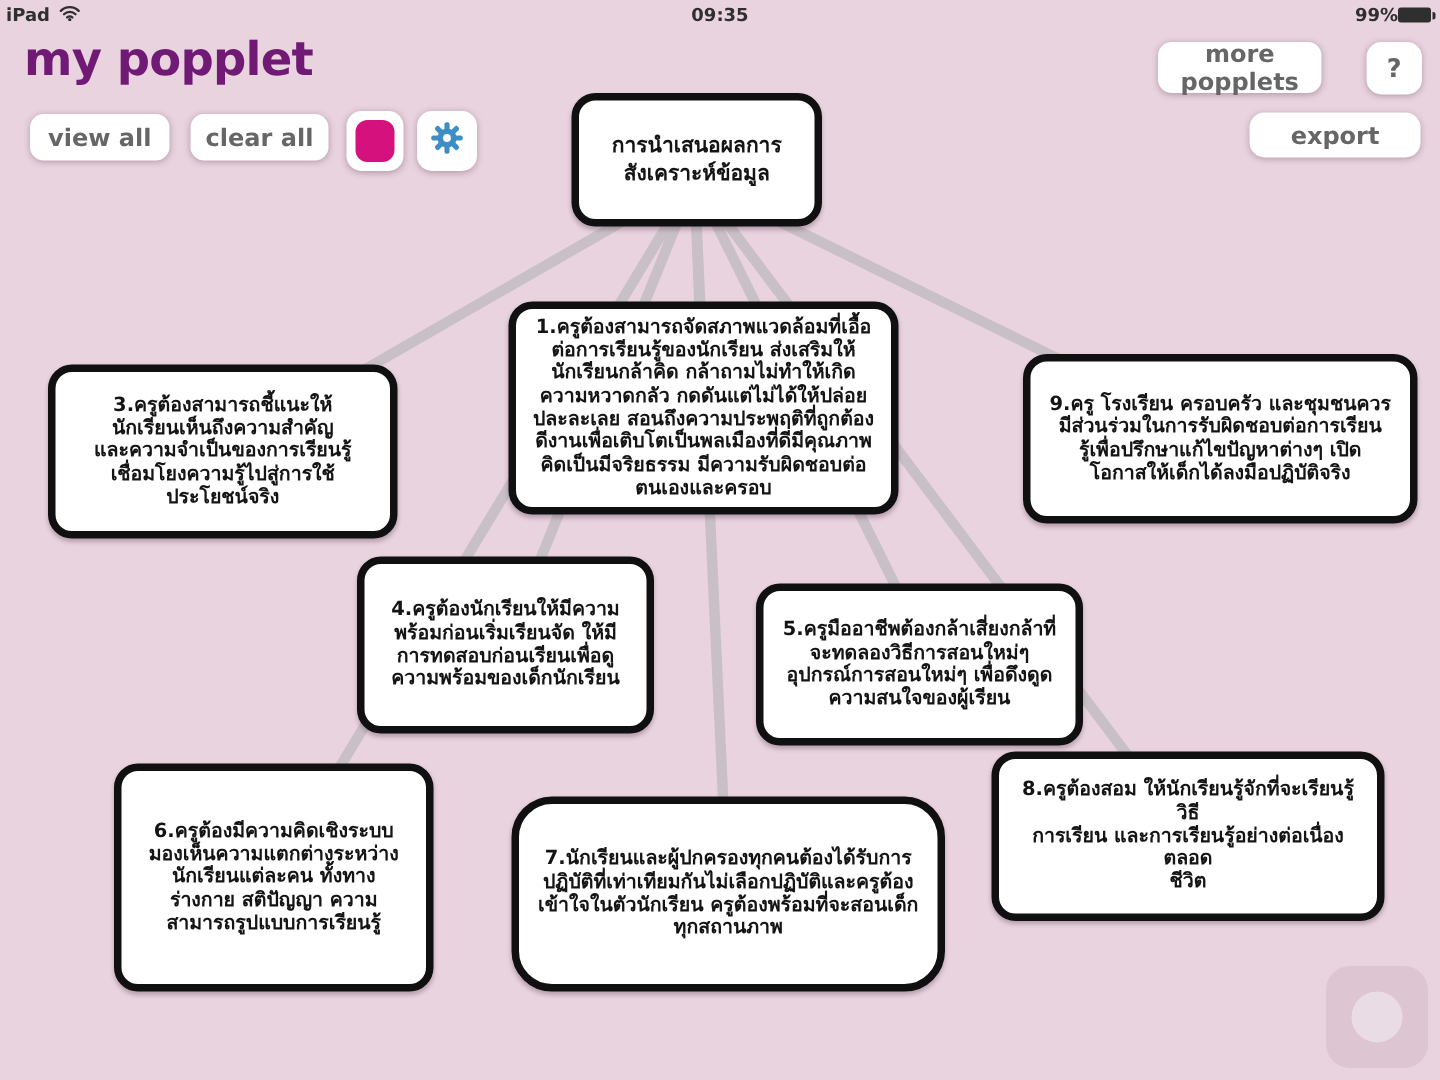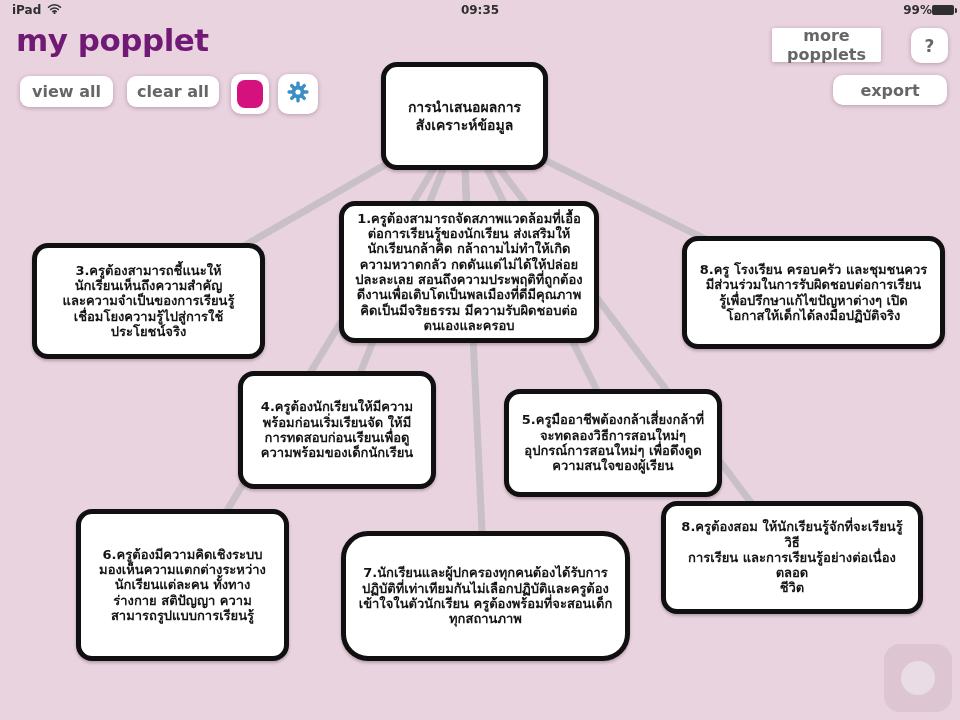--- a/index.html
+++ b/index.html
@@ -7,21 +7,21 @@
     width:960px;height:720px;position:relative;overflow:hidden;
     background:#e9d3df;
     font-family:"DejaVu Sans","Liberation Sans",sans-serif;
     -webkit-font-smoothing:antialiased;
   }
   
   .statusbar{
     position:absolute;top:0;left:0;width:960px;height:22px;
     font-size:12px;font-weight:bold;color:#2f2f2f;z-index:10;
   }
-  .sb-left{position:absolute;left:12px;top:3px;display:flex;align-items:flex-start;gap:6px;}
+  .sb-left{position:absolute;left:4px;top:3px;display:flex;align-items:flex-start;gap:6px;}
   .sb-time{position:absolute;left:50%;top:3px;transform:translateX(-50%);}
   .sb-right{position:absolute;right:6px;top:3px;display:flex;align-items:center;}
   .battery{width:22px;height:10px;background:#2f2f2f;border-radius:2px;position:relative;}
   .battery:after{content:"";position:absolute;right:-3px;top:2.5px;width:2.5px;height:5px;background:#2f2f2f;border-radius:0 1.5px 1.5px 0;}
   
   .logo{
     position:absolute;left:16px;top:22px;z-index:10;
     font-size:31px;font-weight:bold;letter-spacing:-.5px;color:#701a75;
   }
   .btn{
@@ -29,38 +29,38 @@
     border-radius:9px;box-shadow:0 1px 4px rgba(90,50,75,.35);
     color:#666;font-weight:bold;font-size:16px;
     font-family:"DejaVu Sans","Liberation Sans",sans-serif;
     display:flex;align-items:center;justify-content:center;box-sizing:border-box;
   }
   .btn-viewall{left:20px;top:76px;width:93px;height:31px;}
   .btn-clearall{left:127px;top:76px;width:92px;height:31px;}
   .btn-swatch{left:231px;top:74px;width:38px;height:40px;border-radius:10px;}
   .swatch{width:26px;height:28px;background:#d4117c;border-radius:8px;}
   .btn-gear{left:278px;top:74px;width:40px;height:40px;border-radius:10px;}
-  .btn-more{left:772px;top:28px;width:109px;height:34px;border-radius:2px;}
+  .btn-more{left:772px;top:28px;width:109px;height:34px;border-radius:9px;}
   .btn-help{left:911px;top:28px;width:37px;height:35px;border-radius:10px;font-size:17px;}
   .btn-export{left:833px;top:75px;width:114px;height:30px;border-radius:10px;}
   
   .lines{position:absolute;left:0;top:0;z-index:1;}
   .node{
     position:absolute;z-index:2;background:#fff;
     border:5px solid #101010;border-radius:16px;
     box-shadow:0 2px 3px rgba(70,40,60,.3);
     display:flex;align-items:center;justify-content:center;
     text-align:center;padding:6px 8px;box-sizing:border-box;cursor:pointer;
   }
   .node .txt{
     white-space:pre-line;font-weight:bold;color:#141414;
     font-size:13px;line-height:1.18;
   }
   .node-hub .txt{font-size:14px;line-height:1.3;}
-  .node-hub{left:381px;top:62px;width:167px;height:108px;}
+  .node-hub{left:381px;top:62px;width:167px;height:89px;}
   .node-1{left:339px;top:201px;width:260px;height:142px;}
   .node-2{left:682px;top:236px;width:263px;height:113px;}
   .node-3{left:32px;top:243px;width:233px;height:116px;}
   .node-4{left:238px;top:371px;width:198px;height:118px;}
   .node-5{left:504px;top:389px;width:218px;height:108px;}
   .node-6{left:76px;top:509px;width:213px;height:152px;}
   .node-7{left:341px;top:531px;width:289px;height:130px;border-radius:27px;}
   .node-8{left:661px;top:501px;width:262px;height:113px;}
   
   .ghost{
@@ -140,21 +140,21 @@
   <span class="txt">1.ครูต้องสามารถจัดสภาพแวดล้อมที่เอื้อ
 ต่อการเรียนรู้ของนักเรียน ส่งเสริมให้
 นักเรียนกล้าคิด กล้าถามไม่ทำให้เกิด
 ความหวาดกลัว กดดันแต่ไม่ได้ให้ปล่อย
 ปละละเลย สอนถึงความประพฤติที่ถูกต้อง
 ดีงานเพื่อเติบโตเป็นพลเมืองที่ดีมีคุณภาพ
 คิดเป็นมีจริยธรรม มีความรับผิดชอบต่อ
 ตนเองและครอบ</span>
 </div>
 <div class="node node-2">
-  <span class="txt">8.ครู โรงเรียน ครอบครัว และชุมชนควร
+  <span class="txt">9.ครู โรงเรียน ครอบครัว และชุมชนควร
 มีส่วนร่วมในการรับผิดชอบต่อการเรียน
 รู้เพื่อปรึกษาแก้ไขปัญหาต่างๆ เปิด
 โอกาสให้เด็กได้ลงมือปฏิบัติจริง</span>
 </div>
 <div class="node node-3">
   <span class="txt">3.ครูต้องสามารถชี้แนะให้
 นักเรียนเห็นถึงความสำคัญ
 และความจำเป็นของการเรียนรู้
 เชื่อมโยงความรู้ไปสู่การใช้
 ประโยชน์จริง</span>

